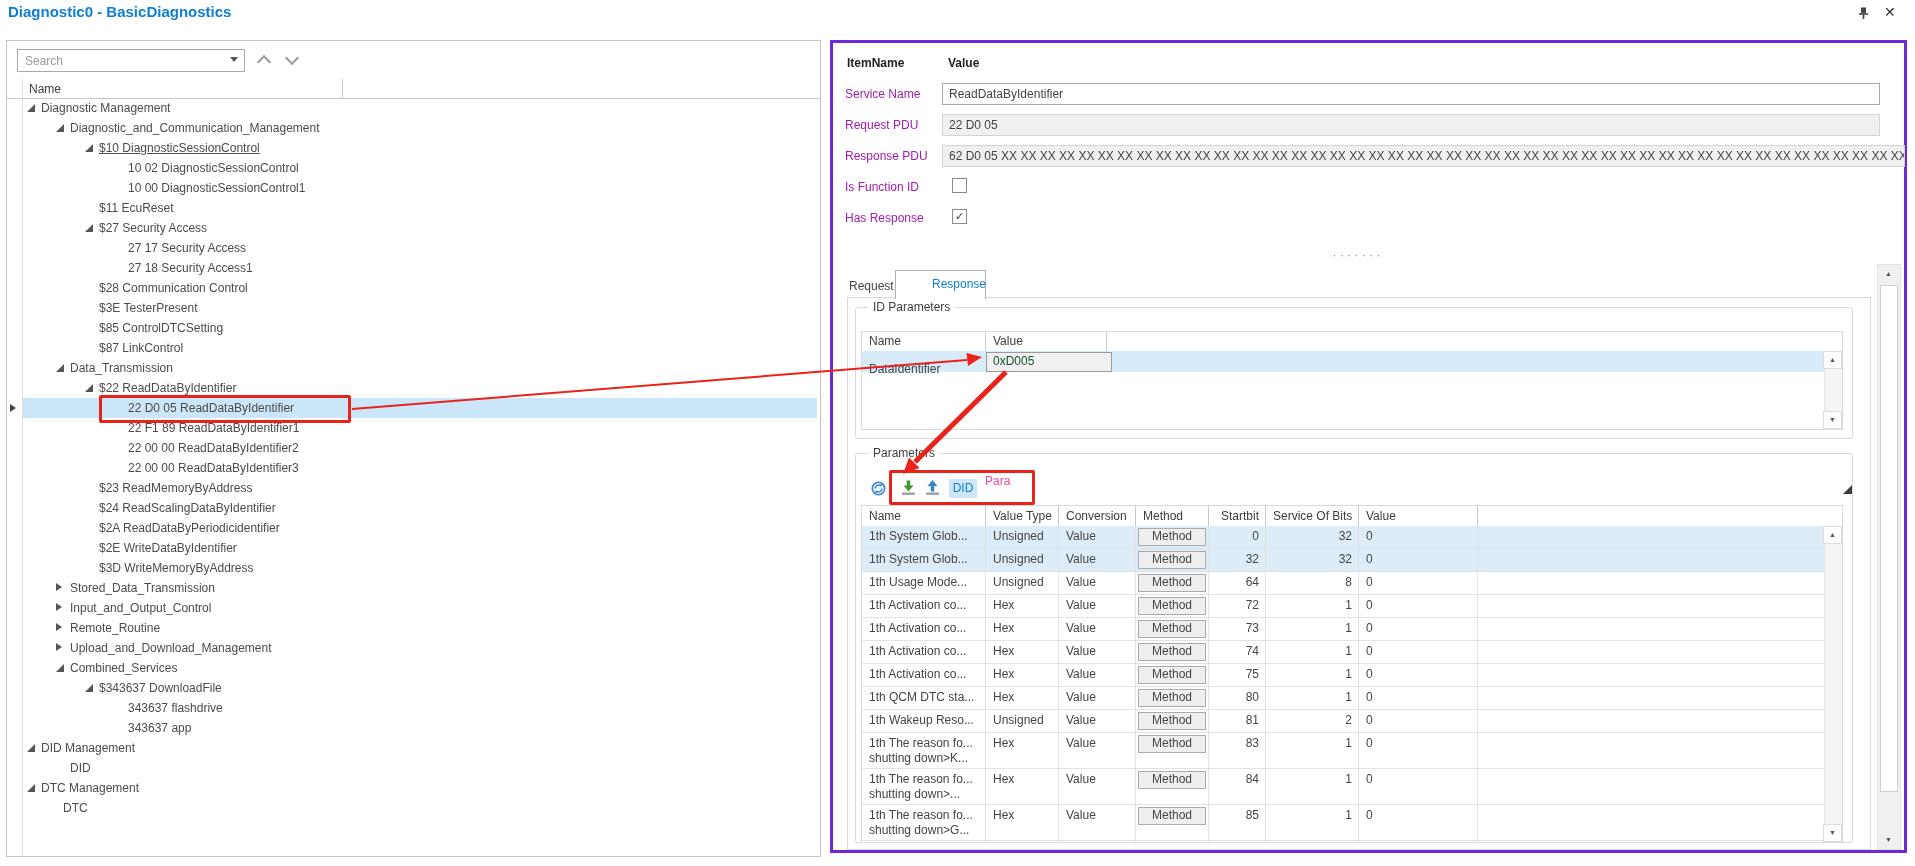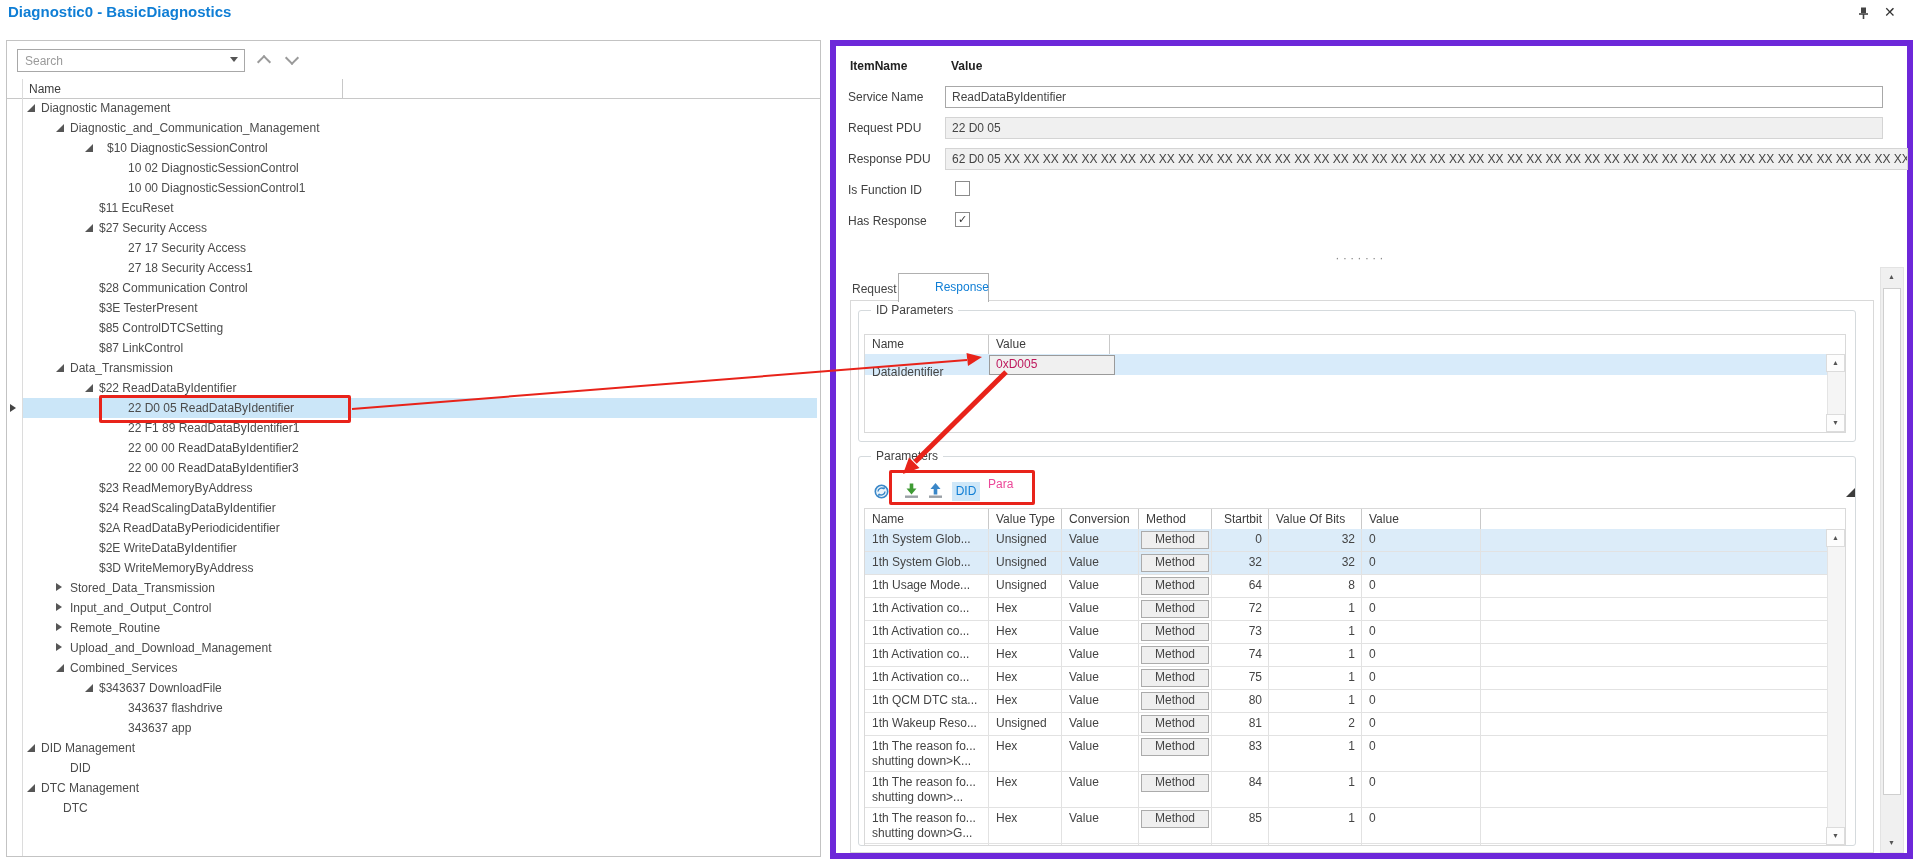--- a/index.html
+++ b/index.html
@@ -29,23 +29,23 @@
   #gutter-line{left:15px;top:38px;width:1px;height:777px;background:#dcdcdc;}
   #tree-body{left:0;top:57px;width:812px;height:720px;}
   .tree-row{position:absolute;left:0;width:100%;height:20px;}
   .tree-row.sel .sel-bg{position:absolute;left:16px;right:2px;top:0;height:20px;background:#cbe6f8;}
   .tw-label{position:absolute;top:0;line-height:20px;color:#4b4b4b;white-space:nowrap;z-index:2;}
   .tw-exp{position:absolute;top:6px;width:0;height:0;border-left:8px solid transparent;border-bottom:8px solid #565656;z-index:2;}
   .tw-col{position:absolute;top:5px;width:0;height:0;border-top:4px solid transparent;border-bottom:4px solid transparent;border-left:6px solid #565656;z-index:2;}
   #row-marker{left:3px;top:363px;width:0;height:0;border-top:4px solid transparent;border-bottom:4px solid transparent;border-left:6px solid #444;}
 
   
-  #right-panel{left:830px;top:40px;width:1071px;height:807px;border:6px solid #6d28d9;background:#fff;}
+  #right-panel{left:830px;top:40px;width:1071px;height:807px;border:3px solid #6d28d9;background:#fff;}
   .fhead{font-weight:bold;color:#222;}
-  .flabel{color:#404040;}
+  .flabel{color:#a21caf;}
   .field{height:20px;line-height:20px;padding:0 6px;border:1px solid #d4d4d4;background:#f0f0f0;color:#444;}
   .field.editable{background:#fff;border:1px solid #a8a8a8;}
   .field input{width:100%;height:18px;border:none;outline:none;font:12px "Liberation Sans",sans-serif;color:#444;background:transparent;padding:0;}
   .cbox{width:13px;height:13px;border:1px solid #8b8b8b;background:#fff;text-align:center;line-height:12px;font-size:11px;color:#333;}
   #split-dots{left:470px;top:204px;width:110px;text-align:center;color:#8d8d8d;font-size:13px;letter-spacing:3px;}
 
   
   .tab-inactive{color:#444;}
   #tab-response{left:62px;top:227px;width:53px;height:28px;background:#fff;border:1px solid #b0b0b0;border-bottom:none;z-index:6;text-align:center;line-height:26px;color:#0f7ed5;padding-left:36px;}
   #tab-request{left:16px;top:232px;width:44px;height:22px;line-height:22px;text-align:center;}
@@ -60,21 +60,21 @@
   .scrollbtn{position:absolute;width:17px;height:16px;background:#fdfdfd;border:1px solid #dcdcdc;text-align:center;line-height:15px;font-size:7px;color:#555;}
   .sb-track{position:absolute;background:#f5f5f5;border-left:1px solid #e4e4e4;}
 
   
   #idp-table{position:absolute;left:13px;top:33px;width:980px;height:97px;border:1px solid #d9d9d9;background:#fff;}
   #idp-header{position:absolute;left:0;top:0;right:17px;height:19px;display:grid;grid-template-columns:124px 121px 1fr;border-bottom:1px solid #c9c9c9;background:#fff;}
   #idp-header div{padding:2px 0 0 7px;border-right:1px solid #c9c9c9;color:#3c3c3c;}
   #idp-header div:last-child{border-right:none;}
   #idp-row{position:absolute;left:0;top:19px;right:17px;height:21px;background:#d8ebfa;display:grid;grid-template-columns:124px 121px 1fr;}
   #idp-row .c{padding:11px 0 0 7px;color:#444;}
-  #idp-valcell{margin:1px 0 0 0;width:118px;height:17px;background:#f0f0f0;border:1px solid #9a9a9a;padding:1px 0 0 6px;color:#be185d;}
+  #idp-valcell{margin:1px 0 0 0;width:118px;height:17px;background:#f0f0f0;border:1px solid #9a9a9a;padding:1px 0 0 6px;color:#14532d;}
 
   
   .tbicon{position:absolute;width:17px;height:17px;}
   #tb-did{left:101px;top:181px;width:28px;height:19px;background:#cfe7f8;color:#0f7ed5;text-align:center;line-height:19px;}
   #tb-para{left:137px;top:174px;height:19px;line-height:19px;color:#ec4899;}
   #grip{left:995px;top:187px;width:0;height:0;border-left:9px solid transparent;border-bottom:9px solid #3c3c3c;}
 
   
   #param-table{position:absolute;left:13px;top:207px;width:980px;height:336px;border:1px solid #d9d9d9;background:#fff;}
   #param-header{position:absolute;left:0;top:0;width:963px;height:20px;display:grid;grid-template-columns:124px 73px 77px 73px 57px 93px 119px 1fr;border-bottom:1px solid #c9c9c9;background:#fff;}
@@ -137,21 +137,21 @@
         <div class="tree-row" style="top: 0px;">
           <span class="tw-exp" style="left: 20px;"></span>
           <span class="tw-label" style="left: 34px;">Diagnostic Management</span>
         </div>
         <div class="tree-row" style="top: 20px;">
           <span class="tw-exp" style="left: 49px;"></span>
           <span class="tw-label" style="left: 63px;">Diagnostic_and_Communication_Management</span>
         </div>
         <div class="tree-row" style="top: 40px;">
           <span class="tw-exp" style="left: 78px;"></span>
-          <span class="tw-label" style="left: 100px;">$10 DiagnosticSessionControl</span>
+          <span class="tw-label" style="left: 92px; text-decoration: underline;">$10 DiagnosticSessionControl</span>
         </div>
         <div class="tree-row" style="top: 60px;">
           <span class="tw-label" style="left: 121px;">10 02 DiagnosticSessionControl</span>
         </div>
         <div class="tree-row" style="top: 80px;">
           <span class="tw-label" style="left: 121px;">10 00 DiagnosticSessionControl1</span>
         </div>
         <div class="tree-row" style="top: 100px;">
           <span class="tw-label" style="left: 92px;">$11 EcuReset</span>
         </div>
@@ -338,21 +338,21 @@
       <div id="tb-para" class="abs">Para</div>
       <div id="grip" class="abs"></div>
 
       <div id="param-table">
         <div id="param-header">
           <div>Name</div>
           <div>Value Type</div>
           <div>Conversion</div>
           <div>Method</div>
           <div class="ra">Startbit</div>
-          <div>Value Of Bits</div>
+          <div>Service Of Bits</div>
           <div>Value</div>
           <div></div>
         </div>
         <div id="param-rows">
             <div class="prow hl">
               <div class="pc gridline-r">1th System Glob...</div>
               <div class="pc gridline-r">Unsigned</div>
               <div class="pc gridline-r">Value</div>
               <div class="pc mcell gridline-r">
                 <div class="mbtn">Method</div>

